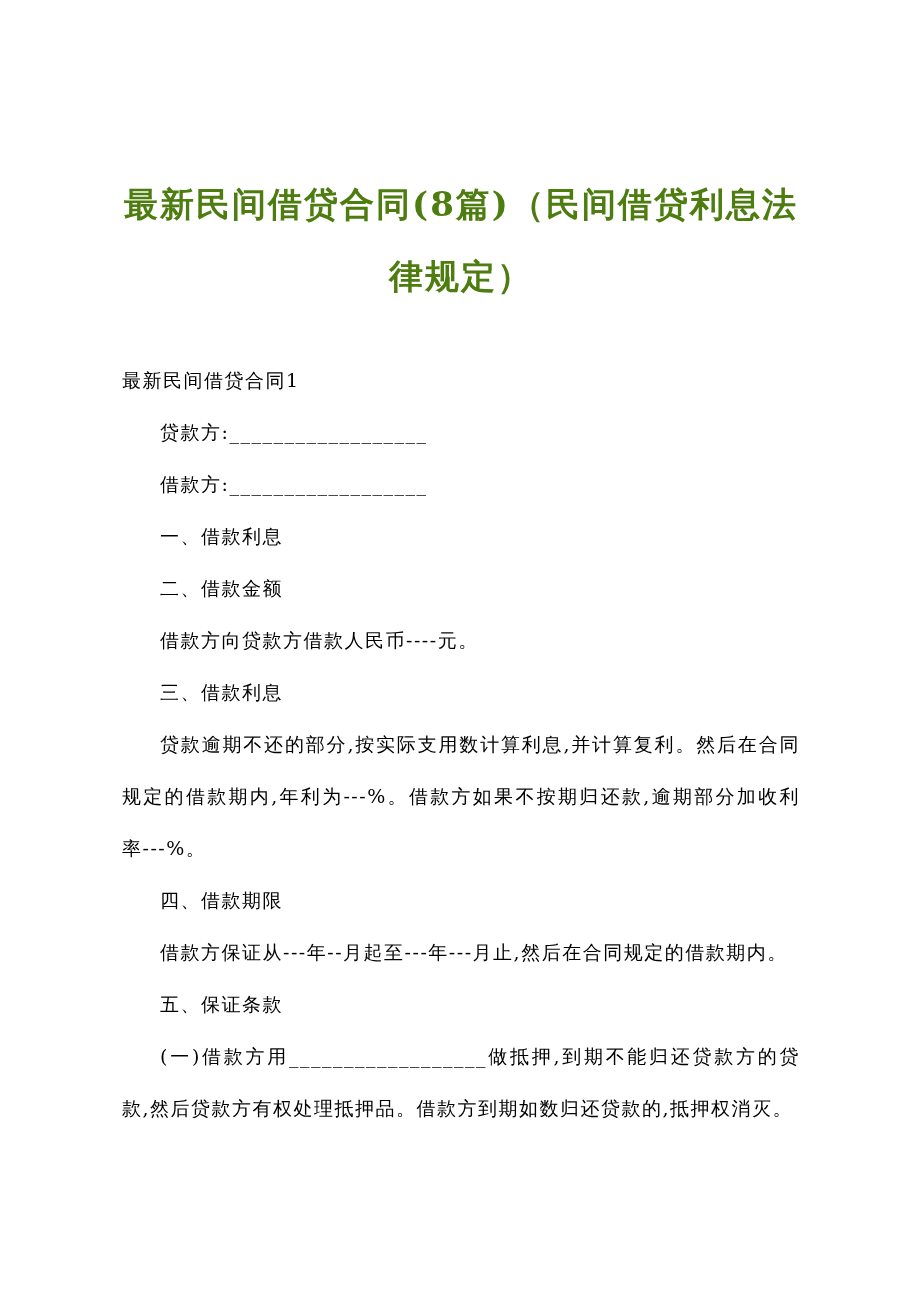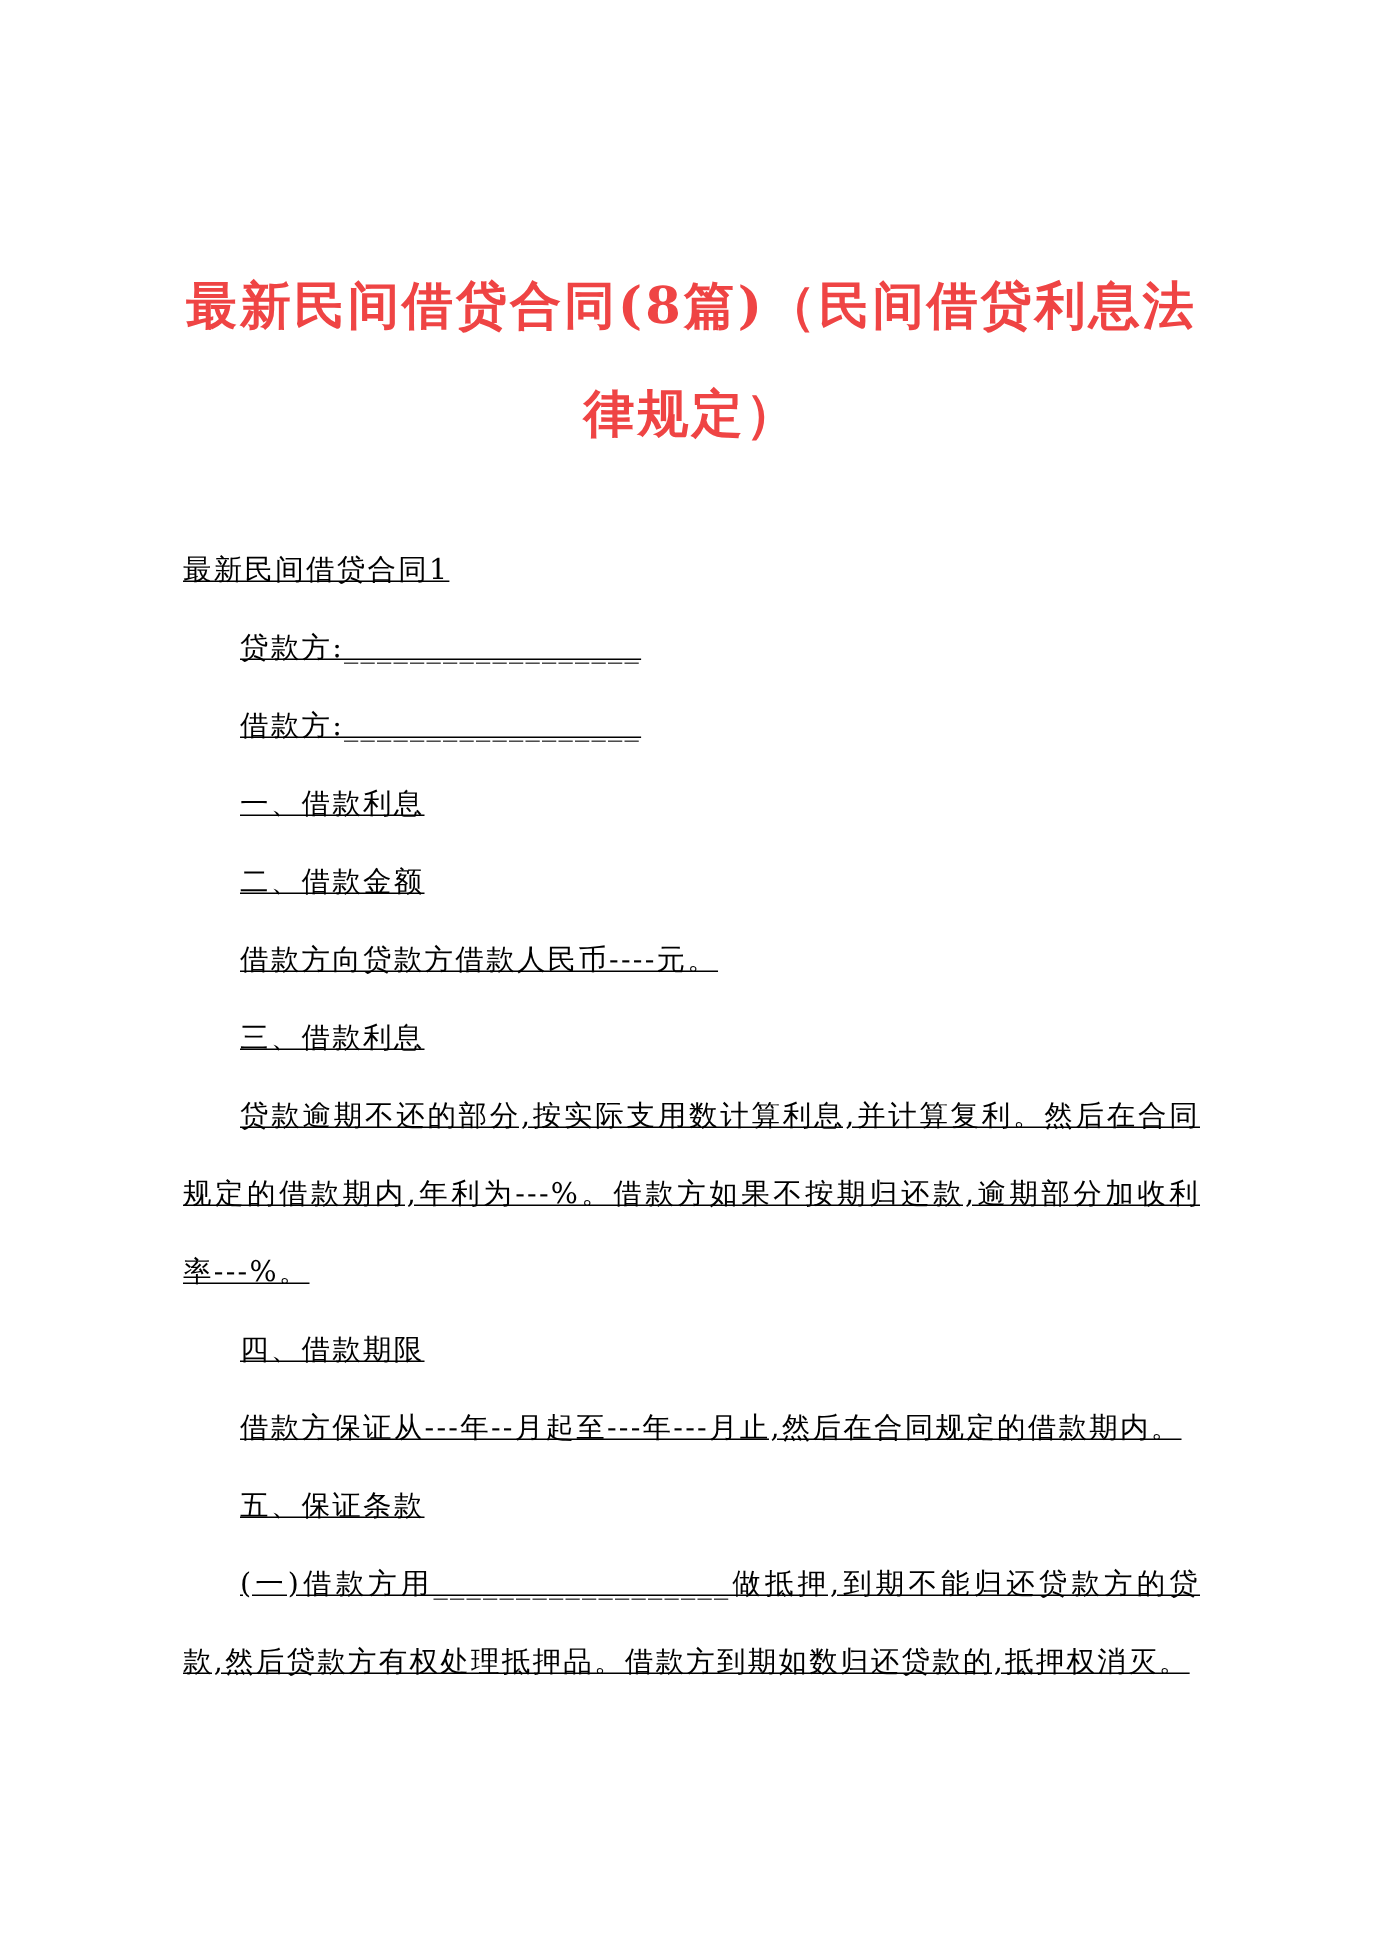--- a/index.html
+++ b/index.html
@@ -27,32 +27,31 @@
     margin: 0 0 42px 0;
     font-family: "DejaVu Serif", "Liberation Serif", serif;
   }
   .para {
     font-size: 19px;
     line-height: 52px;
     letter-spacing: 1.5px;
     margin: 0;
     text-align: justify;
     word-break: break-all;
-    text-decoration: underline;
   }
   .para.indent {
     text-indent: 2em;
   }
 </style>
 </head>
 <body>
 
 <div class="page" style="background: rgb(255, 255, 255); color: rgb(0, 0, 0);">
 
-  <h1 class="doc-title" style="color: #ef4444;">最新民间借贷合同(8篇)（民间借贷利息法律规定）</h1>
+  <h1 class="doc-title" style="color: #4d7c0f;">最新民间借贷合同(8篇)（民间借贷利息法律规定）</h1>
 
   <p class="para">最新民间借贷合同1</p>
 
   <p class="para indent">贷款方:__________________</p>
 
   <p class="para indent">借款方:__________________</p>
 
   <p class="para indent">一、借款利息</p>
 
   <p class="para indent">二、借款金额</p>

